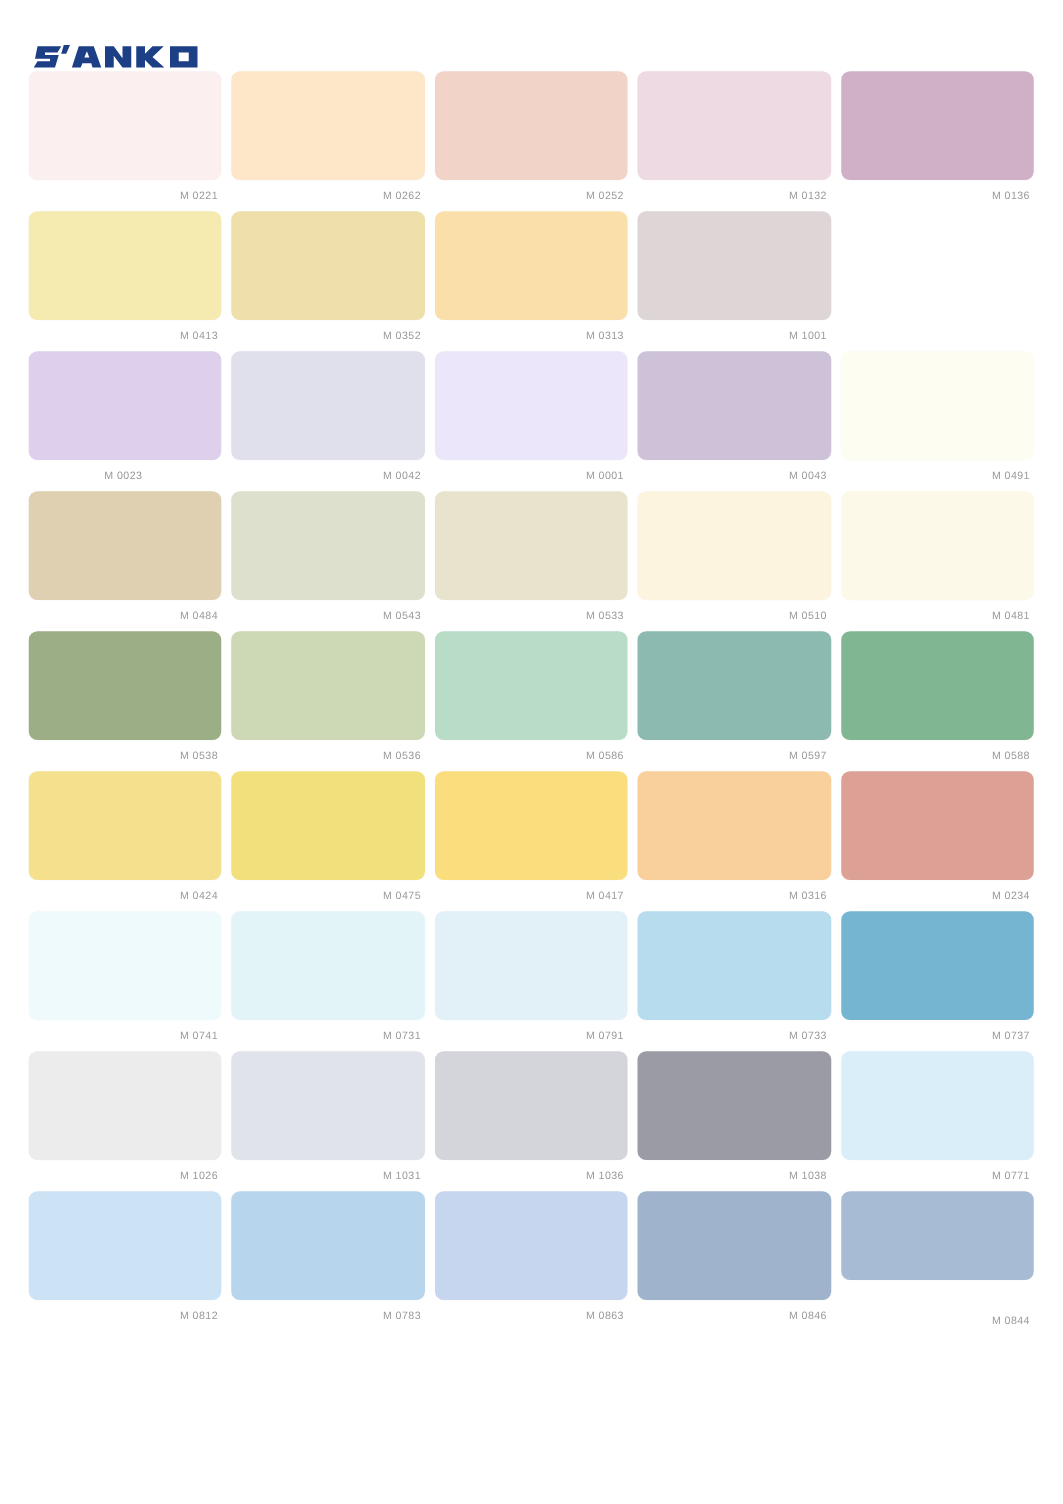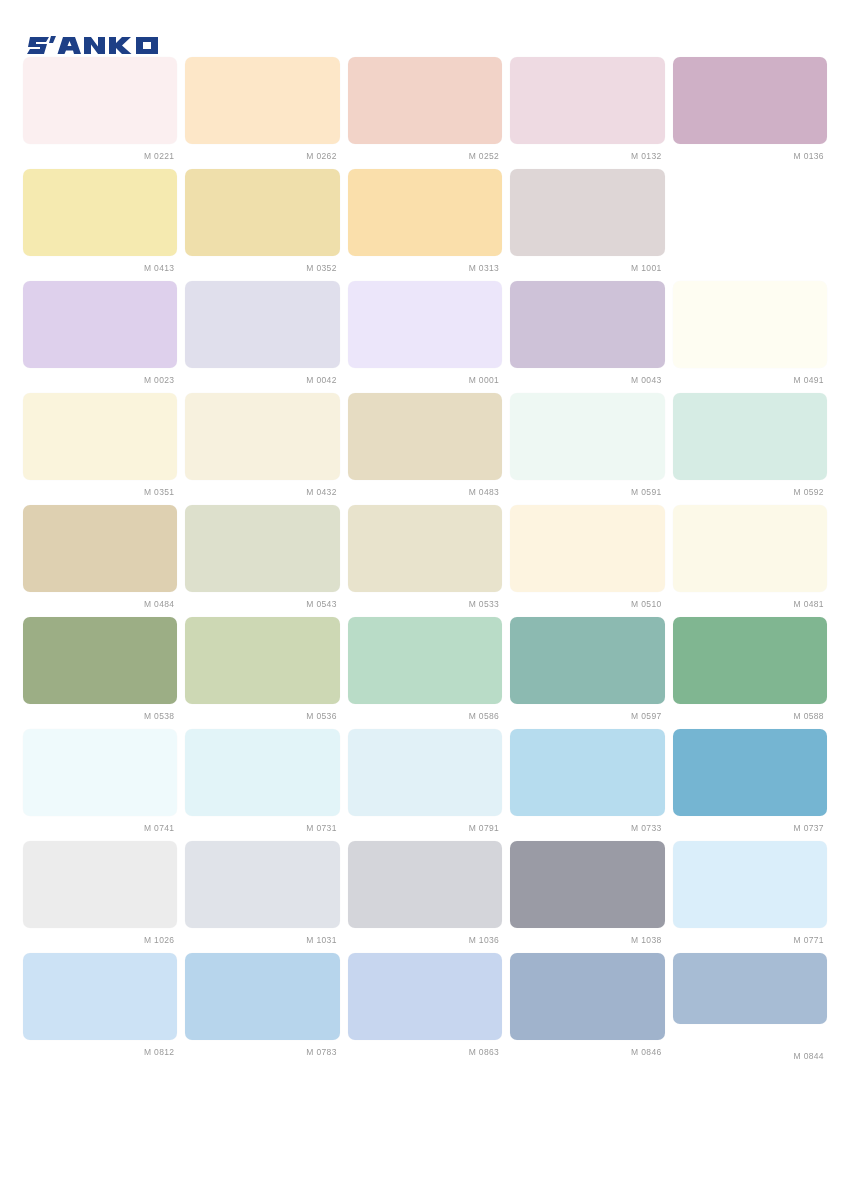--- a/index.html
+++ b/index.html
@@ -144,63 +144,41 @@
           <div class="swatch-label" style="color: rgb(154, 154, 154);">M 0313</div>
         </div>
         <div class="swatch-cell">
           <div class="swatch-chip" style="background: rgb(222, 214, 214);"></div>
           <div class="swatch-label" style="color: rgb(154, 154, 154);">M 1001</div>
         </div>
       </div>
       <div class="swatch-row">
         <div class="swatch-cell">
           <div class="swatch-chip" style="background: rgb(222, 208, 236);"></div>
-          <div class="swatch-label" style="color: rgb(154, 154, 154);">M 0023</div>
+          <div class="swatch-label" style="color: rgb(154, 154, 154); text-align: center;">M 0023</div>
         </div>
         <div class="swatch-cell">
           <div class="swatch-chip" style="background: rgb(224, 223, 236);"></div>
           <div class="swatch-label" style="color: rgb(154, 154, 154);">M 0042</div>
         </div>
         <div class="swatch-cell">
           <div class="swatch-chip" style="background: rgb(236, 230, 250);"></div>
           <div class="swatch-label" style="color: rgb(154, 154, 154);">M 0001</div>
         </div>
         <div class="swatch-cell">
           <div class="swatch-chip" style="background: rgb(206, 194, 216);"></div>
           <div class="swatch-label" style="color: rgb(154, 154, 154);">M 0043</div>
         </div>
         <div class="swatch-cell">
           <div class="swatch-chip" style="background: rgb(254, 253, 242);"></div>
           <div class="swatch-label" style="color: rgb(154, 154, 154);">M 0491</div>
         </div>
       </div>
       <div class="swatch-row">
         <div class="swatch-cell">
-          <div class="swatch-chip" style="background: rgb(250, 244, 220);"></div>
-          <div class="swatch-label" style="color: rgb(154, 154, 154);">M 0351</div>
-        </div>
-        <div class="swatch-cell">
-          <div class="swatch-chip" style="background: rgb(247, 241, 222);"></div>
-          <div class="swatch-label" style="color: rgb(154, 154, 154);">M 0432</div>
-        </div>
-        <div class="swatch-cell">
-          <div class="swatch-chip" style="background: rgb(230, 220, 194);"></div>
-          <div class="swatch-label" style="color: rgb(154, 154, 154);">M 0483</div>
-        </div>
-        <div class="swatch-cell">
-          <div class="swatch-chip" style="background: rgb(238, 248, 243);"></div>
-          <div class="swatch-label" style="color: rgb(154, 154, 154);">M 0591</div>
-        </div>
-        <div class="swatch-cell">
-          <div class="swatch-chip" style="background: rgb(214, 236, 228);"></div>
-          <div class="swatch-label" style="color: rgb(154, 154, 154);">M 0592</div>
-        </div>
-      </div>
-      <div class="swatch-row">
-        <div class="swatch-cell">
           <div class="swatch-chip" style="background: rgb(222, 208, 177);"></div>
           <div class="swatch-label" style="color: rgb(154, 154, 154);">M 0484</div>
         </div>
         <div class="swatch-cell">
           <div class="swatch-chip" style="background: rgb(221, 224, 204);"></div>
           <div class="swatch-label" style="color: rgb(154, 154, 154);">M 0543</div>
         </div>
         <div class="swatch-cell">
           <div class="swatch-chip" style="background: rgb(232, 227, 204);"></div>
           <div class="swatch-label" style="color: rgb(154, 154, 154);">M 0533</div>
@@ -231,20 +209,42 @@
           <div class="swatch-chip" style="background: rgb(140, 186, 177);"></div>
           <div class="swatch-label" style="color: rgb(154, 154, 154);">M 0597</div>
         </div>
         <div class="swatch-cell">
           <div class="swatch-chip" style="background: rgb(128, 182, 145);"></div>
           <div class="swatch-label" style="color: rgb(154, 154, 154);">M 0588</div>
         </div>
       </div>
       <div class="swatch-row">
         <div class="swatch-cell">
+          <div class="swatch-chip" style="background: rgb(245, 224, 141);"></div>
+          <div class="swatch-label" style="color: rgb(154, 154, 154);">M 0424</div>
+        </div>
+        <div class="swatch-cell">
+          <div class="swatch-chip" style="background: rgb(242, 224, 124);"></div>
+          <div class="swatch-label" style="color: rgb(154, 154, 154);">M 0475</div>
+        </div>
+        <div class="swatch-cell">
+          <div class="swatch-chip" style="background: rgb(250, 222, 125);"></div>
+          <div class="swatch-label" style="color: rgb(154, 154, 154);">M 0417</div>
+        </div>
+        <div class="swatch-cell">
+          <div class="swatch-chip" style="background: rgb(249, 207, 156);"></div>
+          <div class="swatch-label" style="color: rgb(154, 154, 154);">M 0316</div>
+        </div>
+        <div class="swatch-cell">
+          <div class="swatch-chip" style="background: rgb(221, 160, 148);"></div>
+          <div class="swatch-label" style="color: rgb(154, 154, 154);">M 0234</div>
+        </div>
+      </div>
+      <div class="swatch-row">
+        <div class="swatch-cell">
           <div class="swatch-chip" style="background: rgb(239, 250, 252);"></div>
           <div class="swatch-label" style="color: rgb(154, 154, 154);">M 0741</div>
         </div>
         <div class="swatch-cell">
           <div class="swatch-chip" style="background: rgb(226, 244, 248);"></div>
           <div class="swatch-label" style="color: rgb(154, 154, 154);">M 0731</div>
         </div>
         <div class="swatch-cell">
           <div class="swatch-chip" style="background: rgb(225, 241, 247);"></div>
           <div class="swatch-label" style="color: rgb(154, 154, 154);">M 0791</div>

